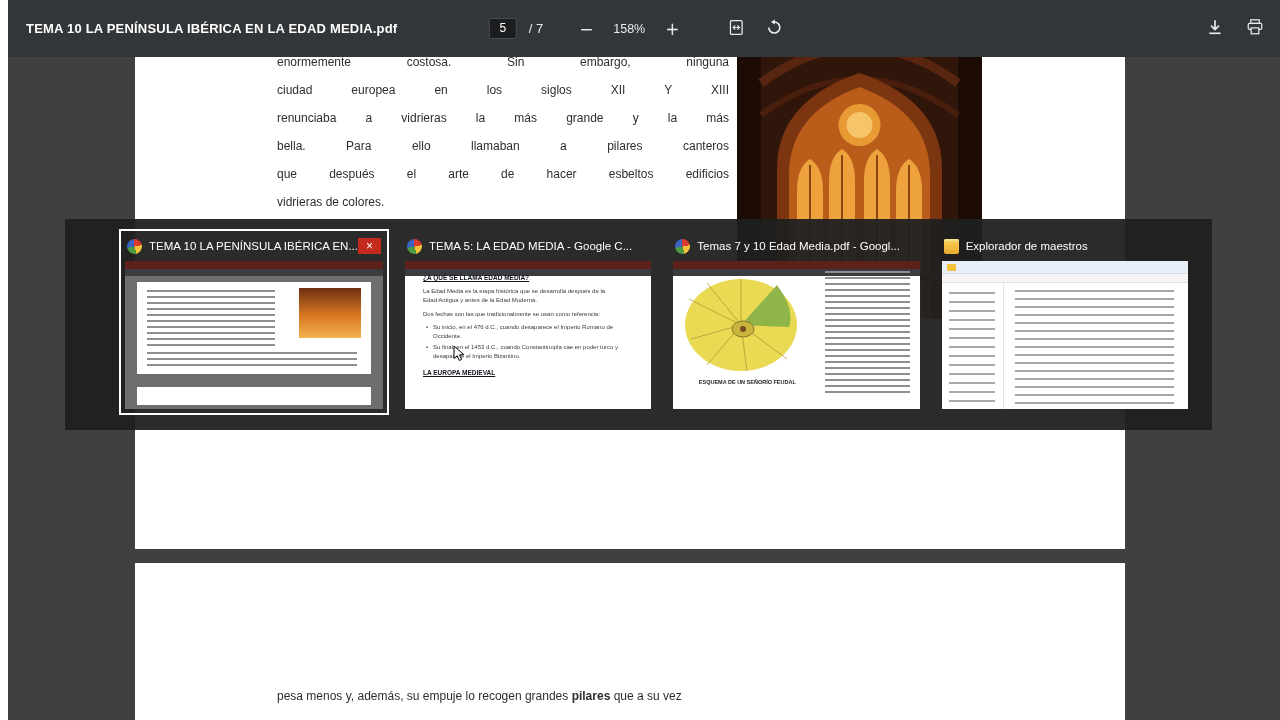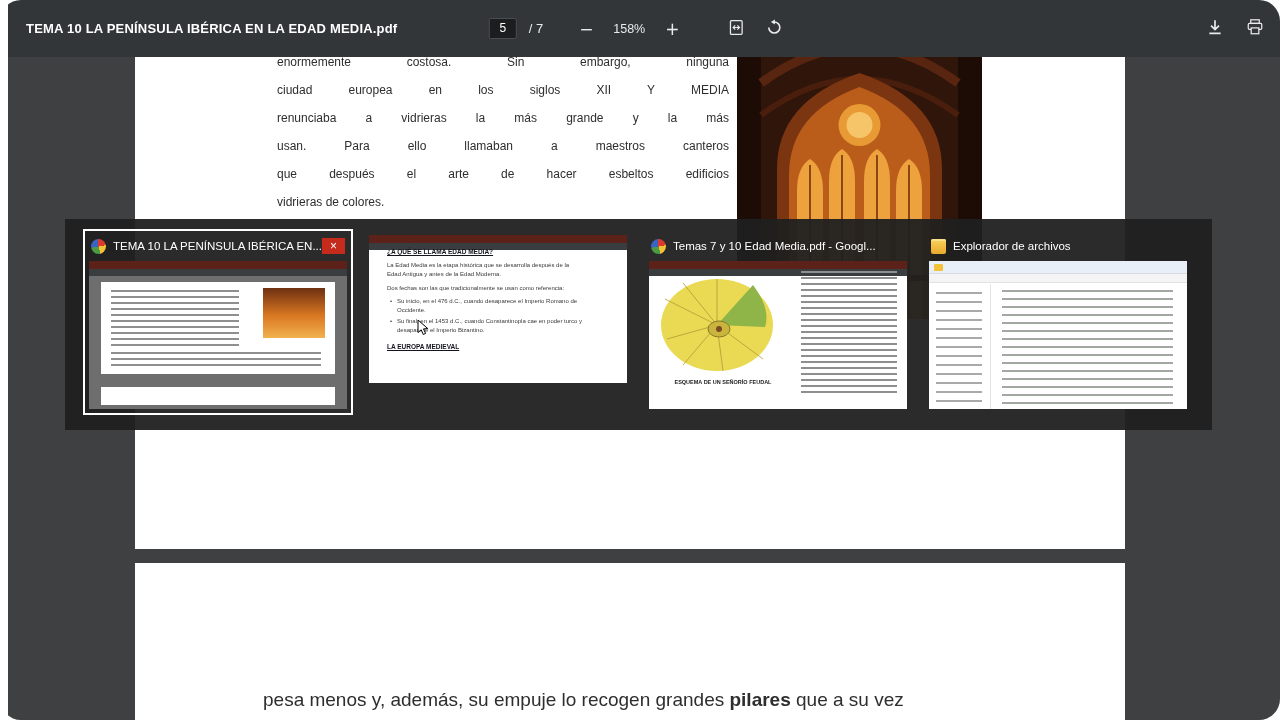--- a/index.html
+++ b/index.html
@@ -1,18 +1,18 @@
 <!DOCTYPE html>
 <html><head>
 <meta charset="utf-8">
 <style>
   * { margin:0; padding:0; box-sizing:border-box; }
   html,body { width:1280px; height:720px; overflow:hidden; background:#ffffff; }
   .screen { position:relative; width:1280px; height:720px; overflow:hidden;
-            font-family:"Liberation Sans", sans-serif; background:#ffffff;border-radius:21px; }
+            font-family:"Liberation Sans", sans-serif; background:#ffffff; }
 
   
   .pdf-toolbar { position:absolute; left:8px; top:0; right:0; height:57px;
                  background:#323639; z-index:30; display:flex; align-items:center; }
   .tb-title { position:absolute; left:18px; top:0; height:57px; display:flex; align-items:center;
               color:#ffffff; font-size:13px; font-weight:bold; letter-spacing:.2px; }
   .tb-center { position:absolute; left:50%; transform:translateX(-52%); display:flex;
                align-items:center; gap:12px; }
   .page-box { width:28px; height:21px; background:#1b1d1f; border:1px solid #4a4d50; border-radius:2px;
               color:#ffffff; font-size:12px; text-align:center; line-height:19px; }
@@ -35,29 +35,29 @@
                font-size:12px; line-height:28px; font-family:"Liberation Sans", sans-serif; }
   .tline { height:28px; overflow:hidden; white-space:nowrap; }
   .just  { text-align:justify; text-align-last:justify; white-space:normal; }
 
   .cathedral { position:absolute; left:602px; top:-18px; width:245px; height:280px; }
   .cathedral svg { display:block; width:100%; height:100%; }
 
   .pageno { position:absolute; left:0; width:100%; top:420px; text-align:center;
             font-family:"DejaVu Serif", serif; font-size:17px; color:#333333; }
 
-  .p6line { position:absolute; left:128px; top:126px; font-size:19px; color:#2e2e2e; white-space:nowrap; }
+  .p6line { position:absolute; left:142px; top:126px; font-size:12px; color:#2e2e2e; white-space:nowrap; }
   .p6line b { font-weight:bold; }
 
   
   .flyout { position:absolute; left:65px; top:219px; width:1147px; height:211px;
             background:rgba(32,32,32,0.95); z-index:20; display:flex;
             padding:10px 18px 8px 18px; gap:10px; align-items:flex-start; }
   .tcard { width:270px; border:2px solid transparent; padding:4px; }
-  .tcard.active { border-color:#ffffff; }
+  .tcard.active { border-color:#ffffff;margin-left:36px; }
   .trow { display:flex; align-items:center; height:20px; margin:1px 2px 5px 2px; }
   .ticon { width:15px; height:15px; border-radius:50%; flex:none; margin-right:7px;
            background:conic-gradient(#d83b2e 0 22%, #f3c23a 22% 46%, #4d9a43 46% 72%, #3a63c2 72% 100%); }
   .ticon.folder { border-radius:2px; background:linear-gradient(#fbd35b,#e8a92c);
                   box-shadow:inset 0 2px 0 #f7e08a; }
   .tlabel { color:#ffffff; font-size:11.5px; white-space:nowrap; overflow:hidden; }
   .tclose { margin-left:auto; flex:none; width:23px; height:16px; background:#c42b1c; color:#ffffff;
             border:none; font-size:12px; line-height:15px; text-align:center; cursor:default; }
   .tprev { position:relative; height:148px; overflow:hidden; background:#ffffff; }
 
@@ -154,23 +154,23 @@
         </span>
       </button>
     </div>
   </div>
 
   <div class="viewer">
 
     <div class="page page5">
       <div class="textblock">
         <div class="tline just">enormemente costosa. Sin embargo, ninguna</div>
-        <div class="tline just">ciudad europea en los siglos XII Y MEDIA</div>
+        <div class="tline just">ciudad europea en los siglos XII Y XIII</div>
         <div class="tline just">renunciaba a vidrieras la más grande y la más</div>
-        <div class="tline just">usan. Para ello llamaban a maestros canteros</div>
+        <div class="tline just">bella. Para ello llamaban a pilares canteros</div>
         <div class="tline just">que después el arte de hacer esbeltos edificios</div>
         <div class="tline">vidrieras de colores.</div>
       </div>
 
       <div class="cathedral">
         <svg viewBox="0 0 245 280" preserveAspectRatio="none">
           <rect width="245" height="280" fill="#30150a"></rect>
           <rect width="24" height="280" fill="#1d0c05"></rect>
           <rect x="221" width="24" height="280" fill="#1d0c05"></rect>
           <path d="M24 44 Q122 -28 221 44" fill="none" stroke="#572510" stroke-width="9"></path>
@@ -220,20 +220,24 @@
             <div class="p1-lines skel"></div>
             <div class="p1-img"></div>
             <div class="p1-lines2 skel"></div>
           </div>
           <div class="mini-page2"></div>
         </div>
       </div>
     </div>
 
     <div class="tcard">
+      <div class="trow">
+        <span class="ticon"></span>
+        <span class="tlabel">TEMA 5: LA EDAD MEDIA - Google C...</span>
+      </div>
       <div class="tprev">
         <div class="mini-themebar"></div>
         <div class="mini-toolbar"></div>
         <div class="doc">
           <div class="doc-h">¿A QUÉ SE LLAMA EDAD MEDIA?</div>
           <div class="doc-p">La Edad Media es la etapa histórica que se desarrolla después de la Edad Antigua y antes de la Edad Moderna.</div>
           <div class="doc-p">Dos fechas son las que tradicionalmente se usan como referencia:</div>
           <div class="doc-b">Su inicio, en el 476 d.C., cuando desaparece el Imperio Romano de Occidente.</div>
           <div class="doc-b">Su final, en el 1453 d.C., cuando Constantinopla cae en poder turco y desaparece el Imperio Bizantino.</div>
           <div class="doc-h doc-h2">LA EUROPA MEDIEVAL</div>
@@ -270,21 +274,21 @@
           </svg>
         </div>
         <div class="p3-caption">ESQUEMA DE UN SEÑORÍO FEUDAL</div>
         <div class="p3-col skel"></div>
       </div>
     </div>
 
     <div class="tcard">
       <div class="trow">
         <span class="ticon folder"></span>
-        <span class="tlabel">Explorador de archivos</span>
+        <span class="tlabel">Explorador de maestros</span>
       </div>
       <div class="tprev">
         <div class="ex-top"></div>
         <div class="ex-bar"></div>
         <div class="ex-side">
           <div class="ex-side-skel"></div>
         </div>
         <div class="ex-main">
           <div class="ex-main-skel"></div>
         </div>

